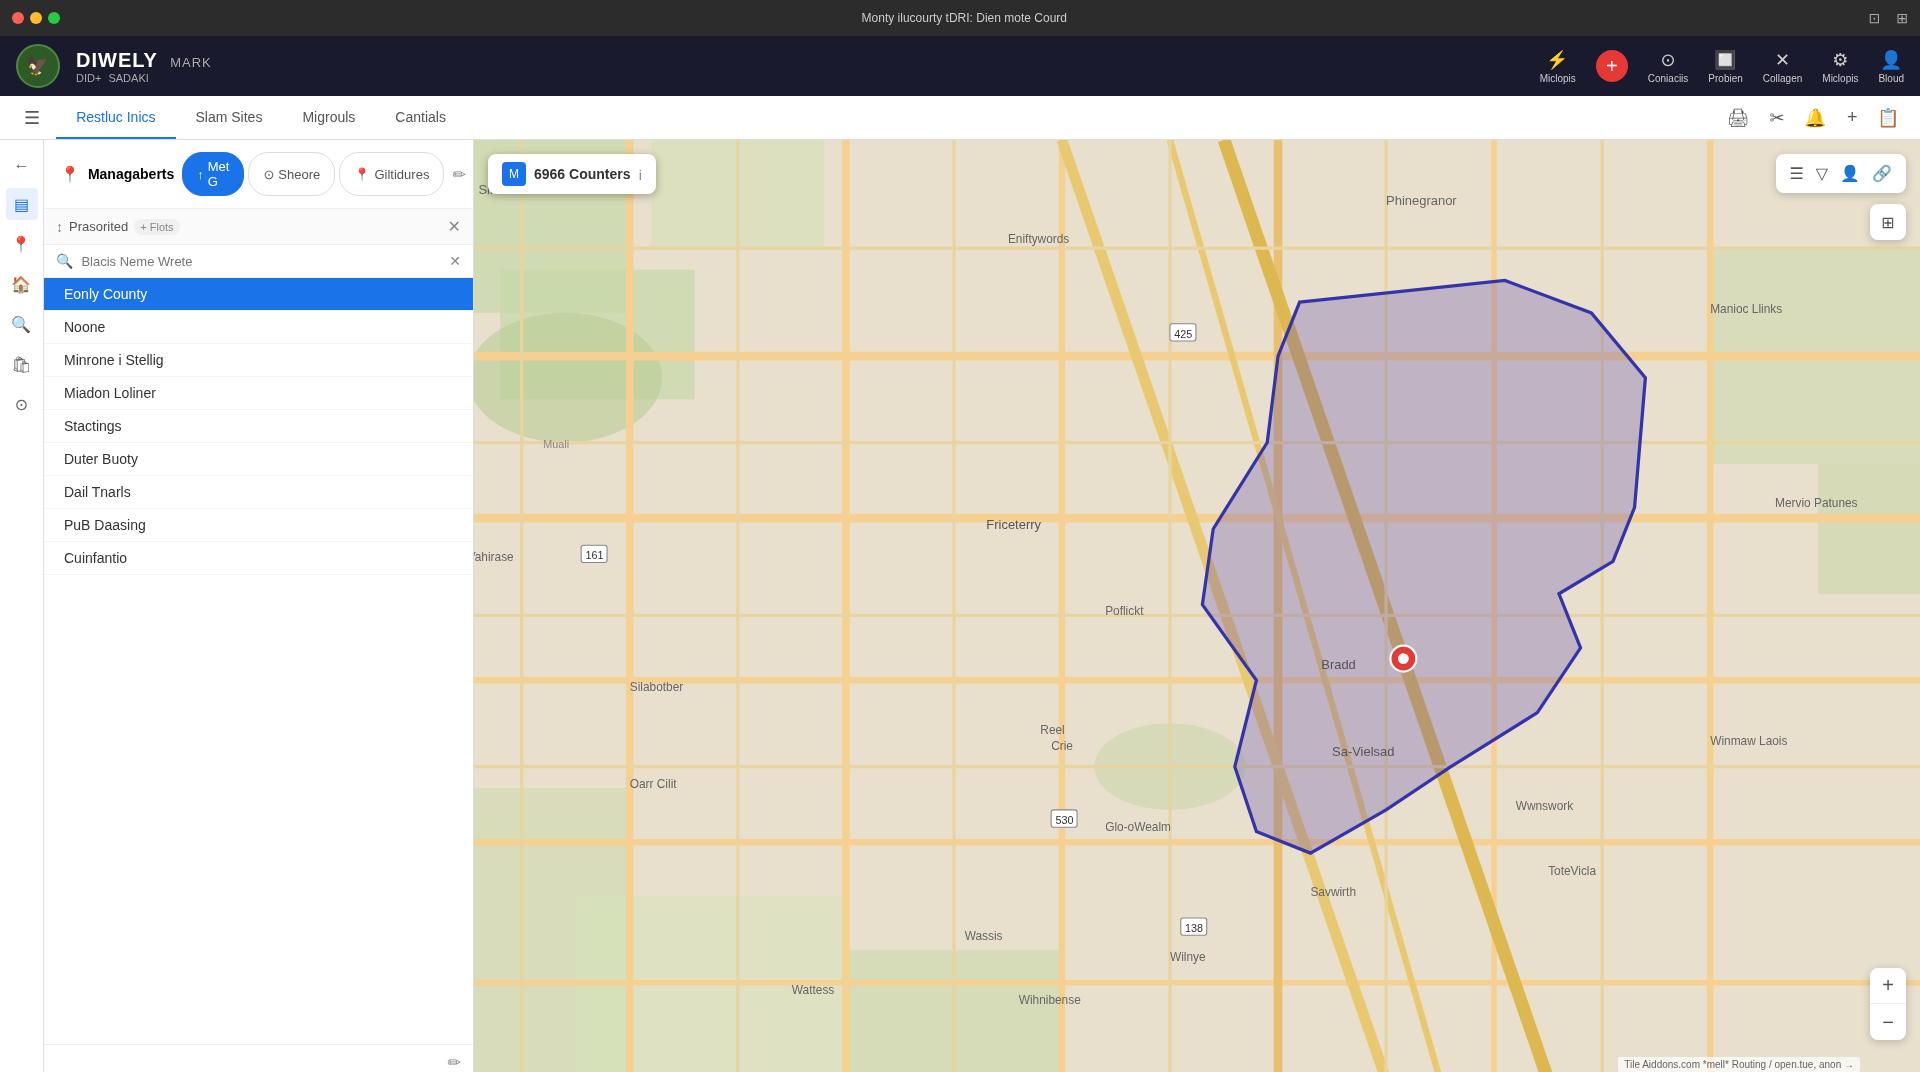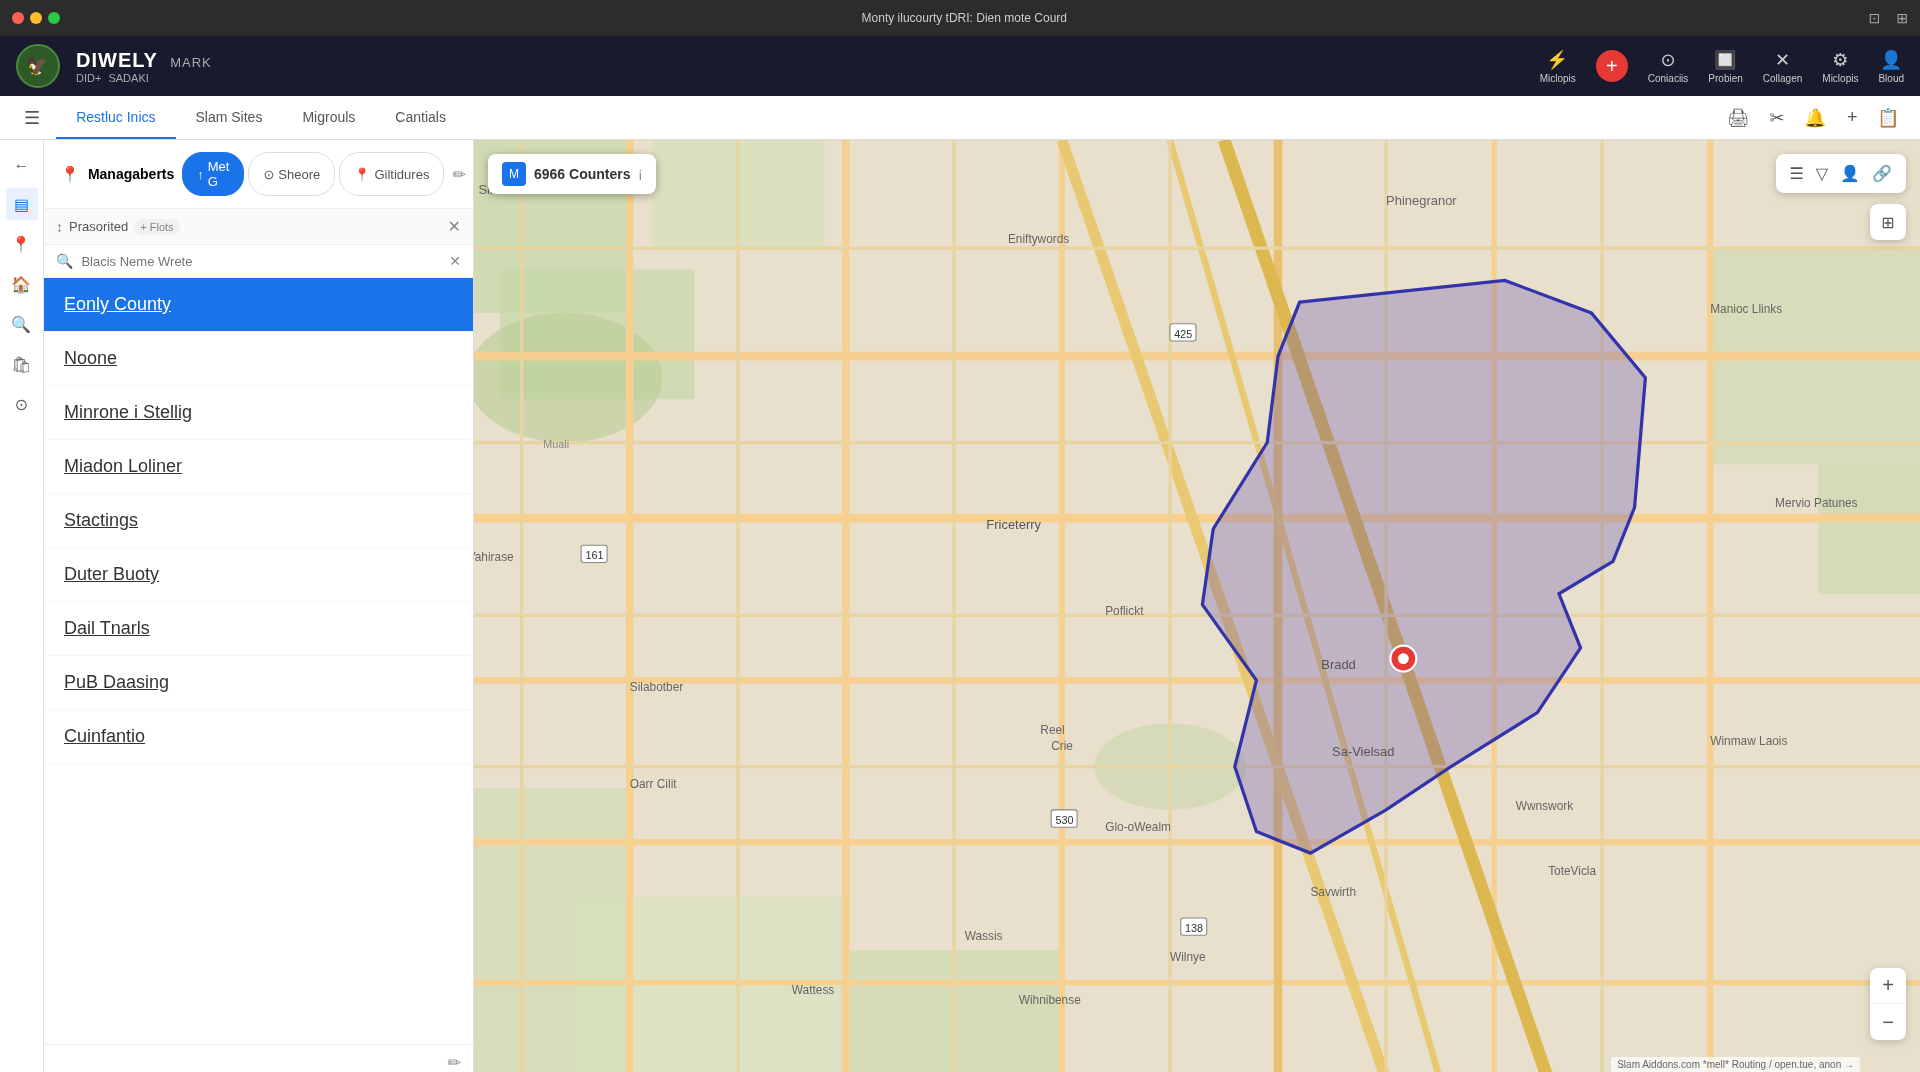--- a/index.html
+++ b/index.html
@@ -159,26 +159,25 @@
       outline: none;
       font-size: 13px;
       color: #333;
       background: transparent;
     }
     .search-input-close { color: #888; cursor: pointer; font-size: 14px; }
 
     
     .list { flex: 1; overflow-y: auto; }
     .list-item {
-      padding: 16px 20px;
-      font-size: 18px;
+      padding: 8px 20px;
+      font-size: 14px;
       color: #333;
       cursor: pointer;
       border-bottom: 1px solid #f5f5f5;
-      text-decoration: underline;
     }
     .list-item.selected { background: #1a73e8; color: white; }
 
     
     .panel-footer {
       padding: 8px 12px;
       border-top: 1px solid #eee;
       display: flex;
       align-items: center;
       justify-content: flex-end;
@@ -529,18 +528,18 @@
 
       <div class="map-layers-btn">
         <span>⊞</span>
       </div>
 
       <div class="zoom-controls">
         <div class="zoom-btn">+</div>
         <div class="zoom-btn">−</div>
       </div>
 
-      <div class="map-attribution">Slam Aiddons.com *mell* Routing / open.tue, anon →</div>
+      <div class="map-attribution">Tile Aiddons.com *mell* Routing / open.tue, anon →</div>
 
     </div>
 
   </div>
 </div>
 
 </body></html>

